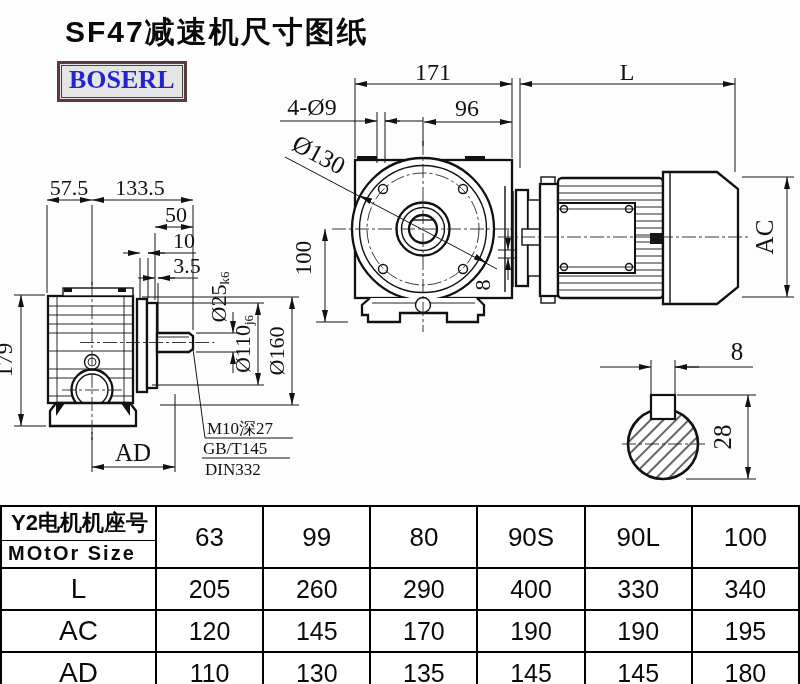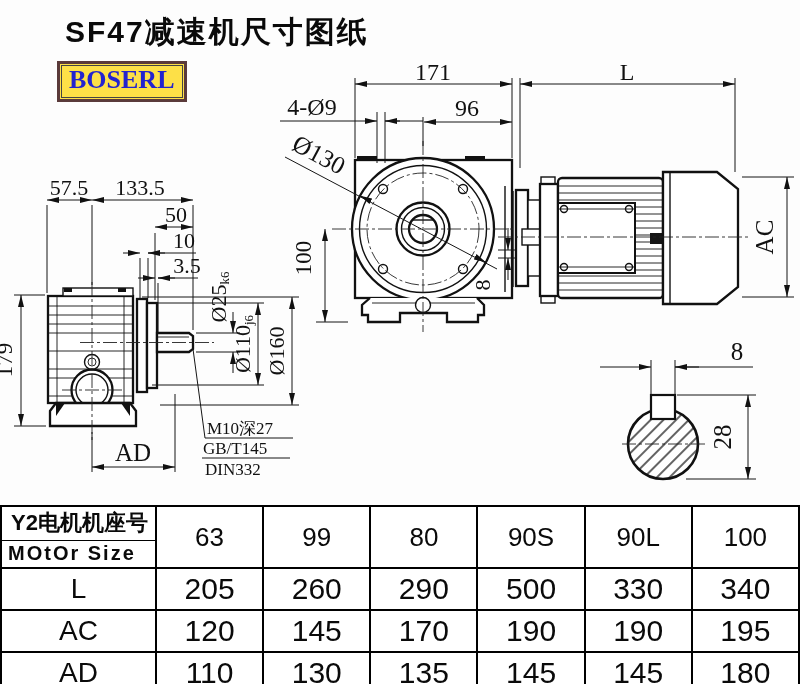--- a/index.html
+++ b/index.html
@@ -1,37 +1,37 @@
 <!DOCTYPE html>
 <html><head>
 <meta charset="utf-8">
 <style>
   html,body{margin:0;padding:0;background:#fff;}
   #page{position:relative;width:800px;height:684px;background:#fdfdfd;overflow:hidden;
         font-family:"Liberation Sans","DejaVu Sans",sans-serif;color:#0a0a0a;}
   #title{position:absolute;left:65px;top:12px;font-size:30px;font-weight:bold;
          letter-spacing:2px;white-space:nowrap;}
-  #logo{position:absolute;left:57px;top:61px;border:3px solid #5a3a3a;background:#fde047;}
+  #logo{position:absolute;left:57px;top:61px;border:3px solid #5a3a3a;background:#e5e5e5;}
   #logo .inner{border:1.5px solid #444;margin:1px;padding:0 7px 2px 7px;
          font-family:"Liberation Serif","DejaVu Serif",serif;font-weight:bold;
          font-size:26px;color:#2323cf;line-height:1.1;}
   svg{position:absolute;left:0;top:0;}
   svg text{font-family:"Liberation Serif","DejaVu Serif",serif;fill:#111;}
   .o{stroke:#111;stroke-width:2.3;fill:none;}
   .o2{stroke:#111;stroke-width:1.4;fill:none;}
   .ow{stroke:#111;stroke-width:2.3;fill:#fff;}
   .ow2{stroke:#111;stroke-width:1.4;fill:#fff;}
   .thin{stroke:#111;stroke-width:0.9;fill:none;}
   .dim{stroke:#151515;stroke-width:1;fill:none;}
   .cl{stroke:#222;stroke-width:0.9;fill:none;stroke-dasharray:14 3 3 3;}
   
   #spec{position:absolute;left:0;top:505px;width:800px;height:179px;
         border-collapse:collapse;table-layout:fixed;background:#fff;}
   #spec td{border:2.4px solid #000;text-align:center;vertical-align:middle;
-        font-size:30px;padding:0;}
+        font-size:25px;padding:0;}
   #spec td.hd{font-size:26px;}
   #spec .hcell{font-size:21px;padding:0;}
   #spec .hcn{display:block;border-bottom:1.6px solid #000;font-weight:600;
         font-size:22px;padding:1px 0 2px 2px;text-align:center;}
   #spec .hen{display:block;font-weight:600;font-size:20px;letter-spacing:2px;
         padding:1px 0 2px 6px;text-align:left;}
   #spec td.rowlab{font-size:28px;}
 </style>
 </head>
 <body>
@@ -292,21 +292,21 @@
       <td class="hd">80</td>
       <td class="hd">90S</td>
       <td class="hd">90L</td>
       <td class="hd">100</td>
     </tr>
     <tr style="height:42px">
       <td class="rowlab">L</td>
       <td>205</td>
       <td>260</td>
       <td>290</td>
-      <td>500</td>
+      <td>400</td>
       <td>330</td>
       <td>340</td>
     </tr>
     <tr style="height:42px">
       <td class="rowlab">AC</td>
       <td>120</td>
       <td>145</td>
       <td>170</td>
       <td>190</td>
       <td>190</td>

